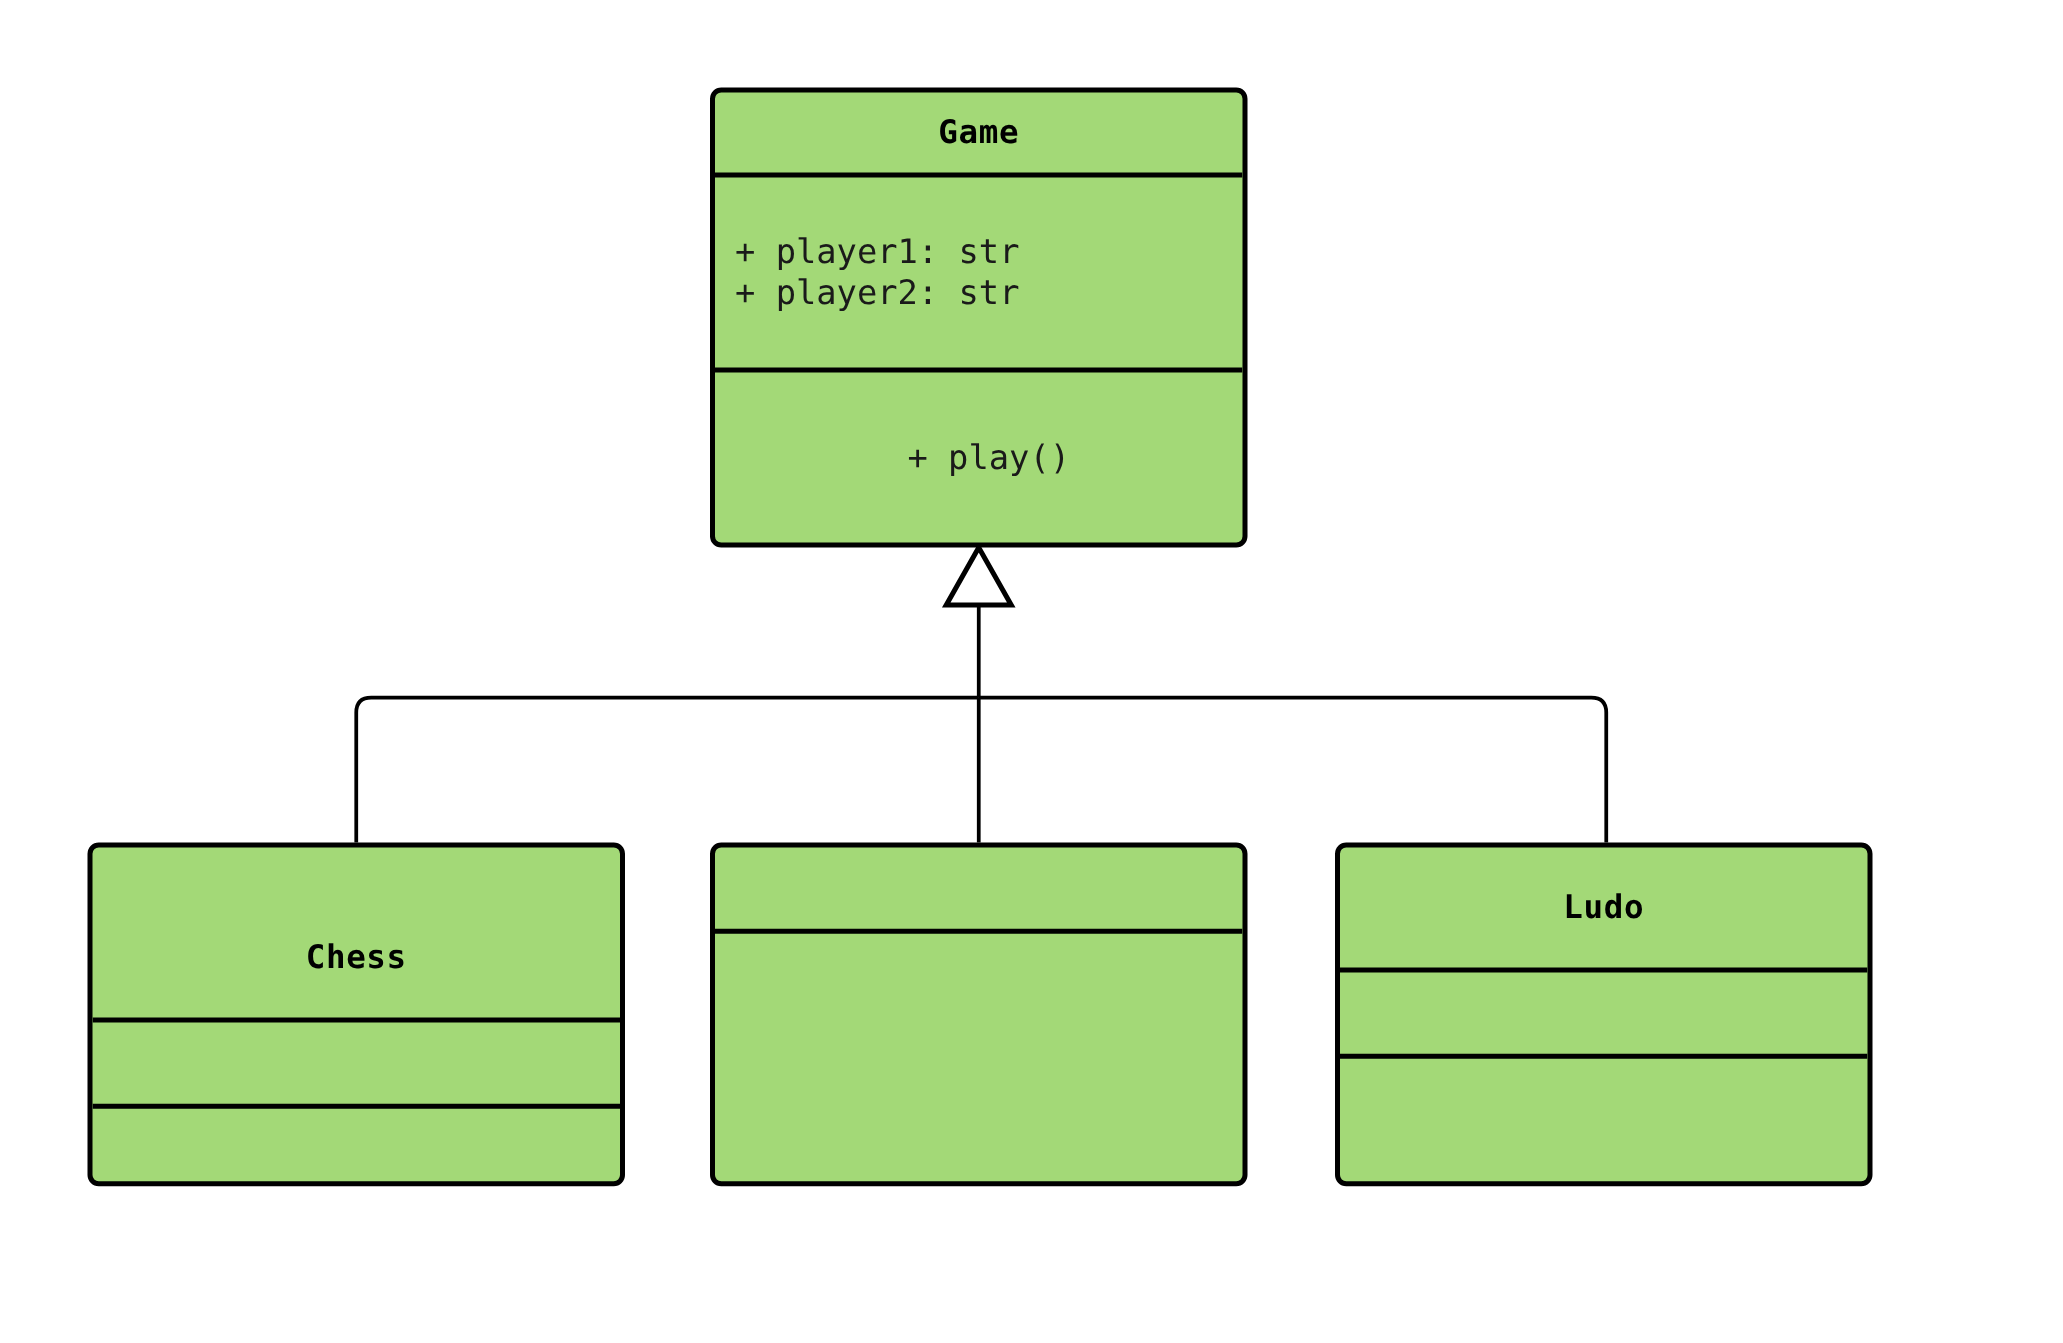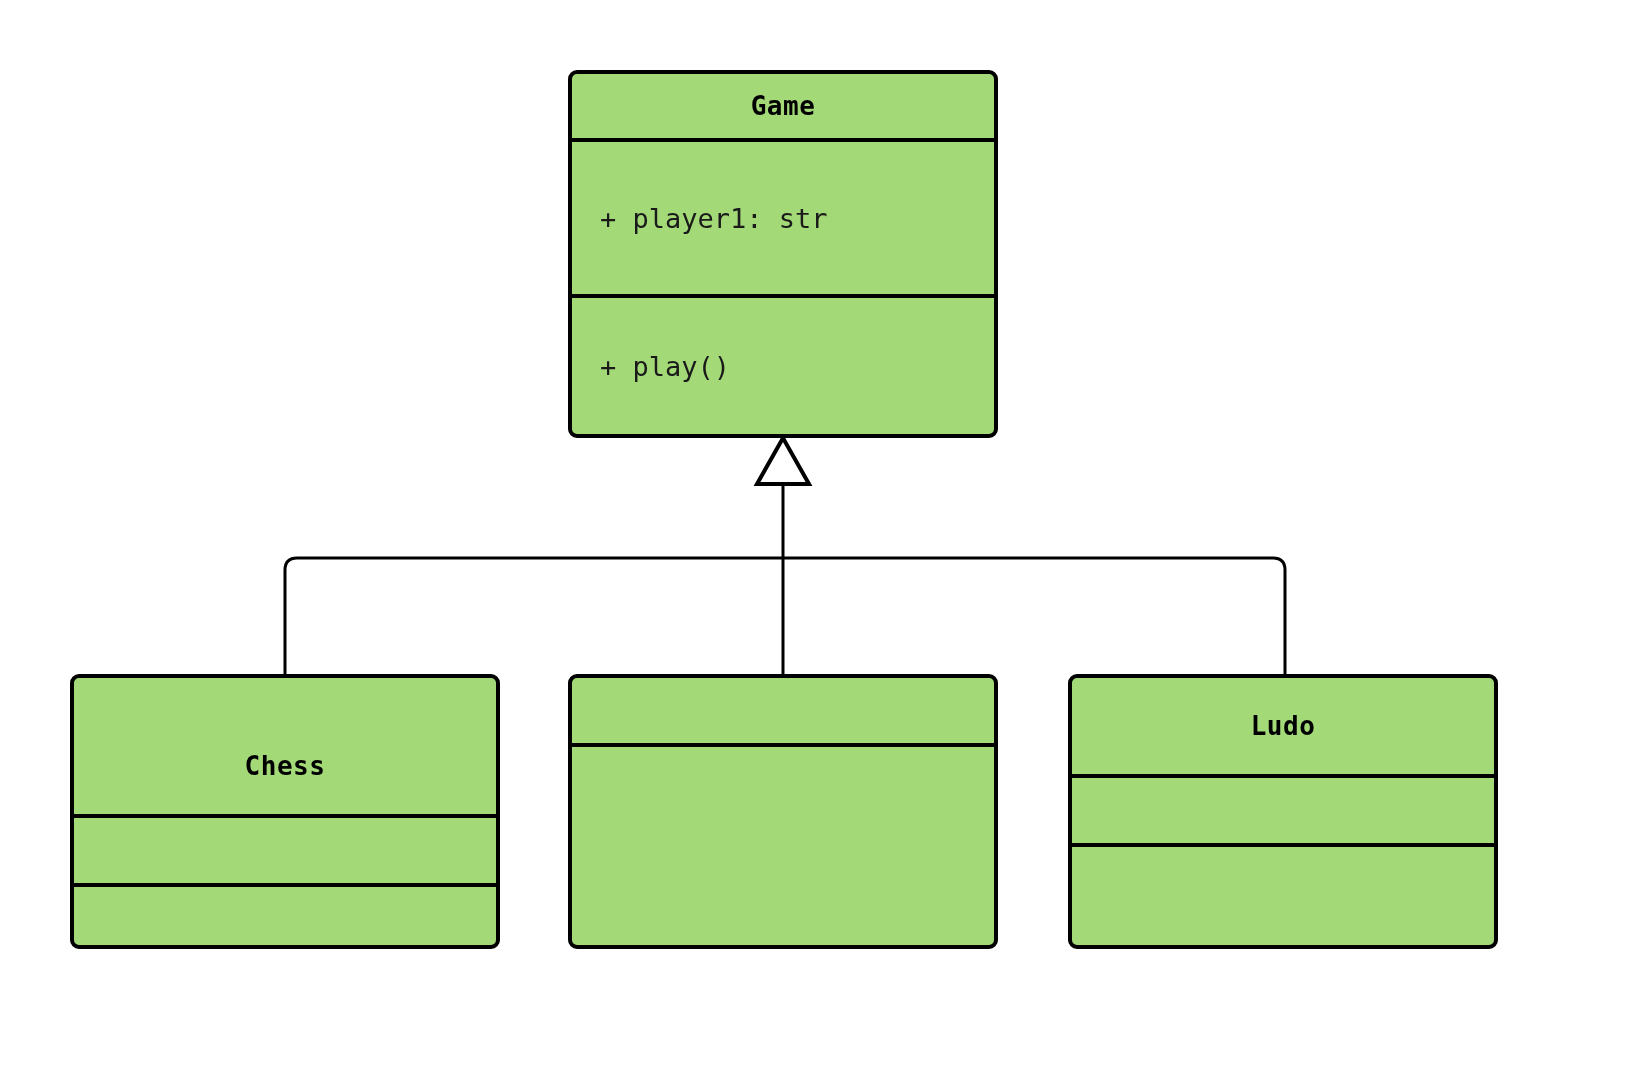--- a/index.html
+++ b/index.html
@@ -51,21 +51,21 @@
     font-family: "DejaVu Sans Mono", monospace;
     font-weight: bold;
     font-size: 26px;
     color: #000000;
     letter-spacing: 0.5px;
   }
   .member-list {
     display: flex;
     flex-direction: column;
     justify-content: center;
-    padding-left: 28px;
+    padding-left: 16px;
     font-family: "DejaVu Sans Mono", monospace;
     font-size: 27px;
     line-height: 33px;
     color: #1a1a1a;
     white-space: pre;
   }
   .member-list.empty {
     padding-left: 0;
   }
   .member-row {
@@ -89,22 +89,23 @@
 
     <polygon points="783,438 757,484 809,484" fill="#ffffff" stroke="#000000" stroke-width="4" stroke-linejoin="miter"></polygon>
   </svg>
 
   <div class="uml-class" style="left:568px; top:70px; width:430px; height:368px;">
     <div class="compartment divided class-title" style="height:68px;">
       <span>Game</span>
     </div>
     <div class="compartment divided member-list" style="height:156px;">
       <div class="member-row">+ player1: str</div>
+      <div class="member-row">+ player2: str</div>
     </div>
-    <div class="compartment member-list" style="flex:1 1 auto;">
+    <div class="compartment member-list" style="flex:1 1 auto;align-items:center;">
       <div class="member-row">+ play()</div>
     </div>
   </div>
 
   <div class="uml-class" style="left:70px; top:674px; width:430px; height:275px;">
     <div class="compartment divided class-title" style="height:100px;margin-top:40px;">
       <span>Chess</span>
     </div>
     <div class="compartment divided member-list empty" style="height:69px;"></div>
     <div class="compartment member-list empty" style="flex:1 1 auto;"></div>

